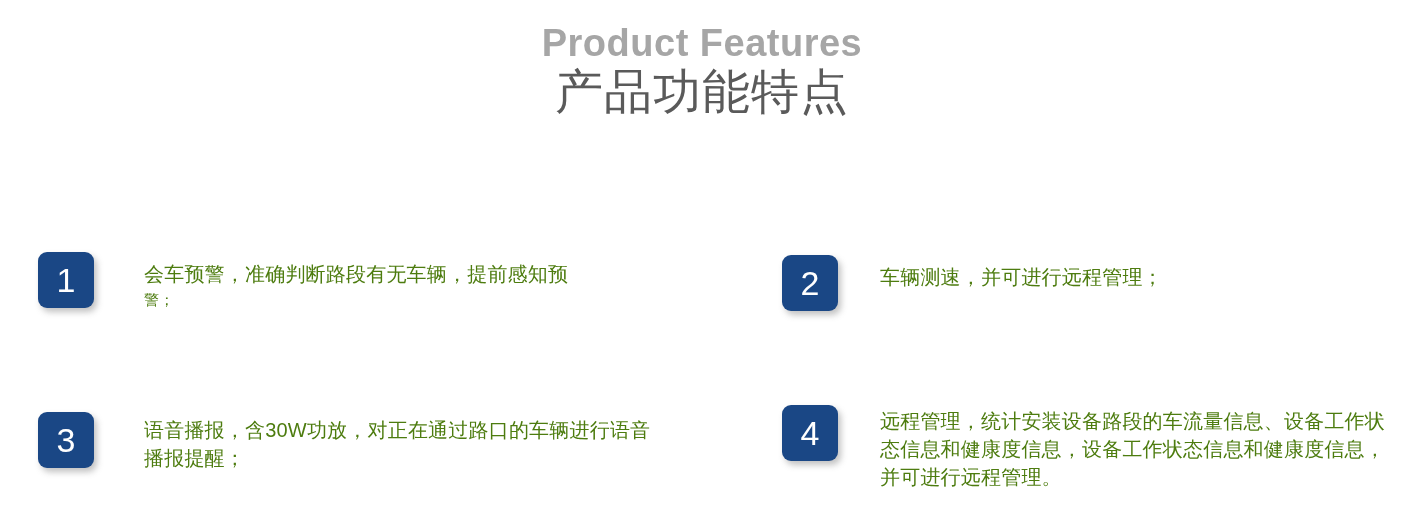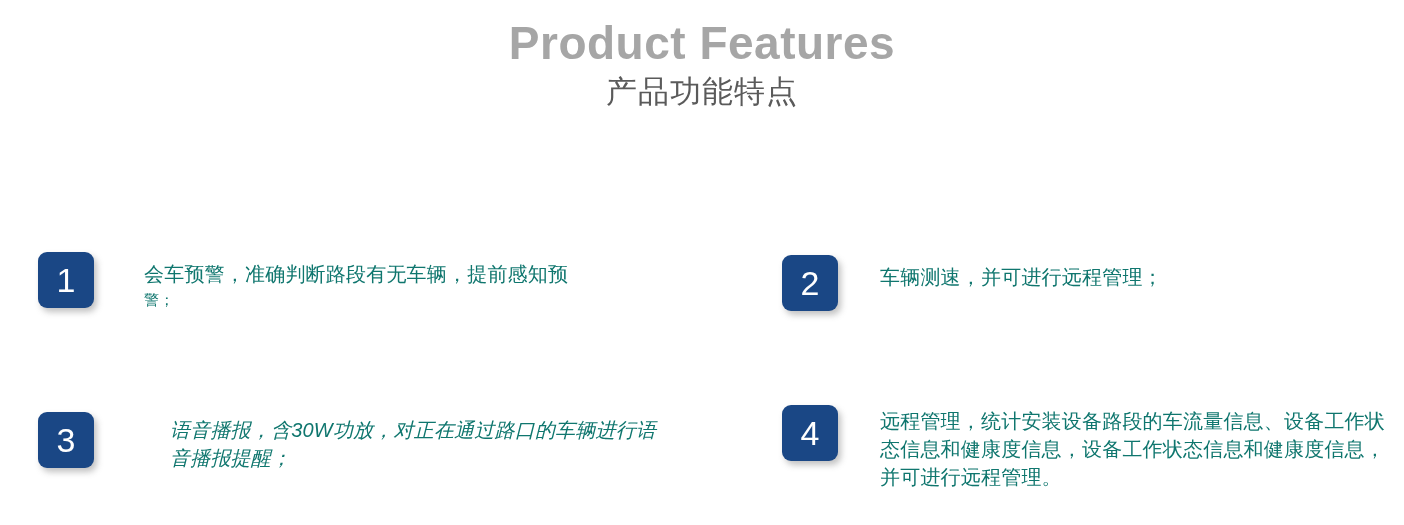--- a/index.html
+++ b/index.html
@@ -17,29 +17,29 @@
 
   
   .header {
     position: absolute;
     top: 20px;
     left: 0;
     width: 1404px;
     text-align: center;
   }
   .title-en {
-    font-size: 46px;
+    font-size: 38px;
     font-weight: bold;
     color: #a6a6a6;
     letter-spacing: 0.5px;
     line-height: 46px;
     margin: 0;
   }
   .title-cn {
-    font-size: 31px;
+    font-size: 48px;
     font-weight: normal;
     color: #5a5a5a;
     letter-spacing: 1px;
     line-height: 52px;
     margin: 0;
   }
 
   
   .features {
     position: absolute;
@@ -68,28 +68,28 @@
     color: #ffffff;
     font-size: 34px;
     font-weight: normal;
     line-height: 56px;
     text-align: center;
     letter-spacing: 0;
     user-select: none;
   }
 
   .feature-text {
-    color: #0f766e;
+    color: #4d7c0f;
     font-size: 20px;
     line-height: 28px;
     letter-spacing: 0.2px;
   }
   .feature-1 .feature-text { margin-left: 50px; width: 515px; padding-top: 8px; }
   .feature-2 .feature-text { margin-left: 42px; width: 515px; padding-top: 8px; }
-  .feature-3 .feature-text { margin-left: 76px; width: 515px; padding-top: 4px; font-style: italic; }
+  .feature-3 .feature-text { margin-left: 50px; width: 515px; padding-top: 4px; }
   .feature-4 .feature-text { margin-left: 42px; width: 520px; padding-top: 2px; }
 
   
   .tail-small {
     font-size: 15px;
     line-height: 24px;
     display: block;
   }
 </style>
 </head>

